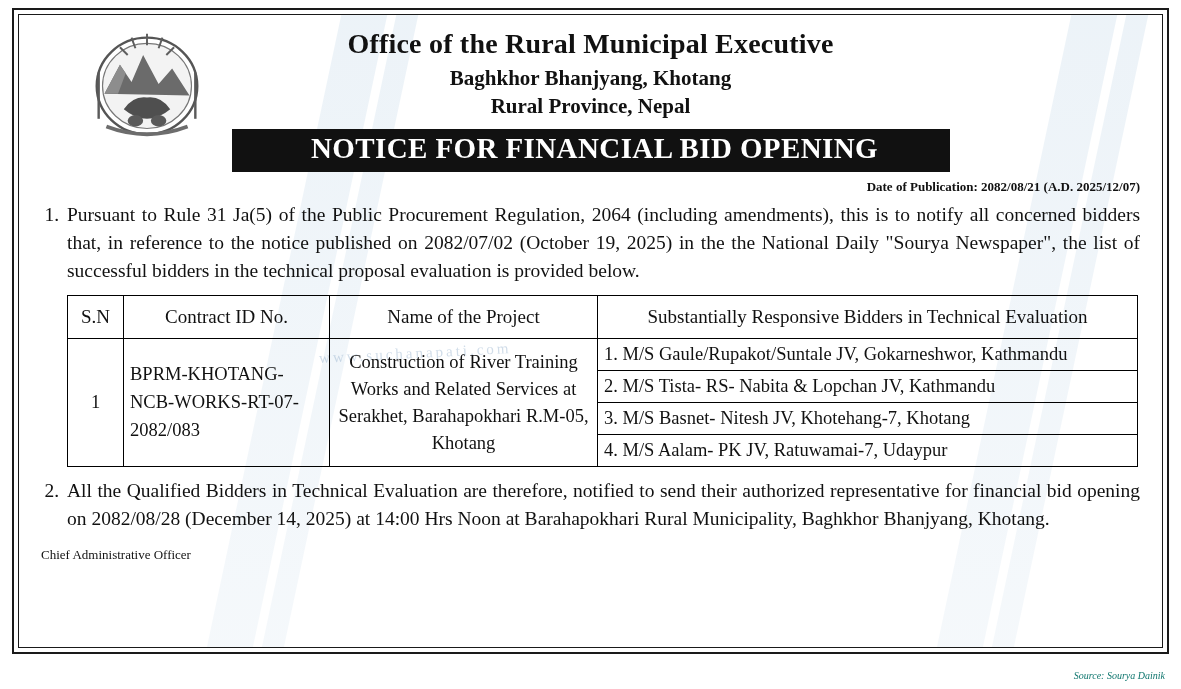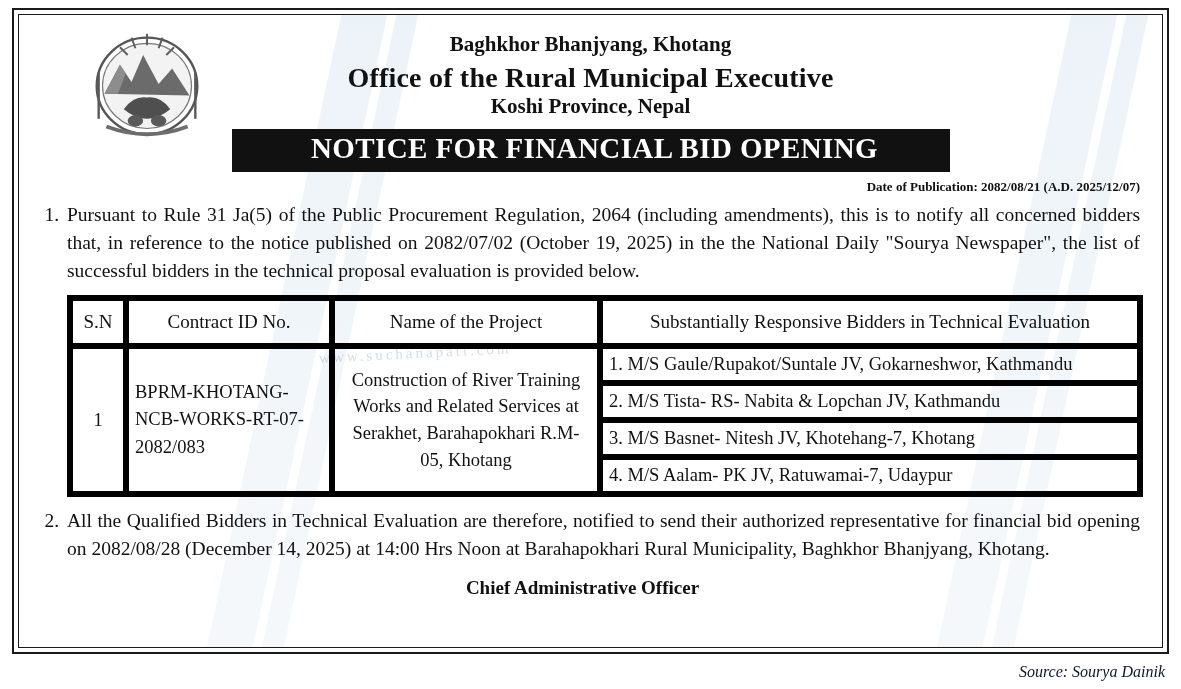--- a/index.html
+++ b/index.html
@@ -166,21 +166,21 @@
   .para .body.just { text-align: justify; text-justify: inter-word; }
 
   
   #bid-table {
     margin: 10px 0 0 26px;
     width: 1070px;
     border-collapse: collapse;
     table-layout: fixed;
   }
   #bid-table th, #bid-table td {
-    border: 6px solid #000000;
+    border: 1px solid #000000;
     font-size: 18.5px;
     font-weight: normal;
     padding: 5px 6px;
     vertical-align: middle;
   }
   #bid-table thead th {
     text-align: center;
     padding: 7px 6px;
     font-size: 19px;
   }
@@ -189,32 +189,32 @@
   .col-proj { width: 268px; text-align: center; line-height: 1.45; }
   .col-bidders { width: 540px; }
   .bidder-cell {
     padding: 6px 10px 7px 12px;
     font-size: 18.5px;
   }
   .bidder-row td { border-left: 1px solid #3b3b3b; }
 
   
   #signature {
-    text-align: center;
-    font-size: 19px;
-    font-weight: bold;
+    text-align: left;
+    font-size: 13px;
+    font-weight: normal;
     margin: 14px 16px 0 0;
   }
   #source-line {
     position: absolute;
     right: 16px;
     bottom: 8px;
-    font-size: 16px;
+    font-size: 10px;
     font-style: italic;
-    color: #0f172a;
+    color: #0f766e;
     font-family: "Liberation Serif", serif;
   }
   b, .b { font-weight: normal; }
 </style>
 </head>
 <body>
 
 <div id="notice-frame">
   <div id="notice-inner">
 
@@ -247,23 +247,23 @@
 
           <path d="M36 86 q10 -14 24 -12 q14 -2 24 12 q-12 10 -24 10 q-12 0 -24 -10 Z" fill="#4f4f4f"></path>
           <ellipse cx="48" cy="98" rx="8" ry="6" fill="#5a5a5a"></ellipse>
           <ellipse cx="72" cy="98" rx="8" ry="6" fill="#5a5a5a"></ellipse>
 
           <path d="M10 48 L10 96" stroke="#5a5a5a" stroke-width="2.5"></path>
           <path d="M110 48 L110 96" stroke="#5a5a5a" stroke-width="2.5"></path>
           <path d="M18 104 q42 16 84 0" fill="none" stroke="#6d6d6d" stroke-width="4"></path>
         </svg>
 
+        <div id="org-name-2">Office of the Rural Municipal Executive</div>
         <div id="org-addr-1">Baghkhor Bhanjyang, Khotang</div>
-        <div id="org-name-2">Office of the Rural Municipal Executive</div>
-        <div id="org-addr-2">Koshi Province, Nepal</div>
+        <div id="org-addr-2">Rural Province, Nepal</div>
       </div>
 
       <div id="title-banner">
         <div id="title-banner-text">NOTICE FOR FINANCIAL BID OPENING</div>
       </div>
 
       <div id="pub-date">Date of Publication: 2082/08/21 (A.D. 2025/12/07)</div>
 
       <div class="para">
         <div class="num">1.</div>

